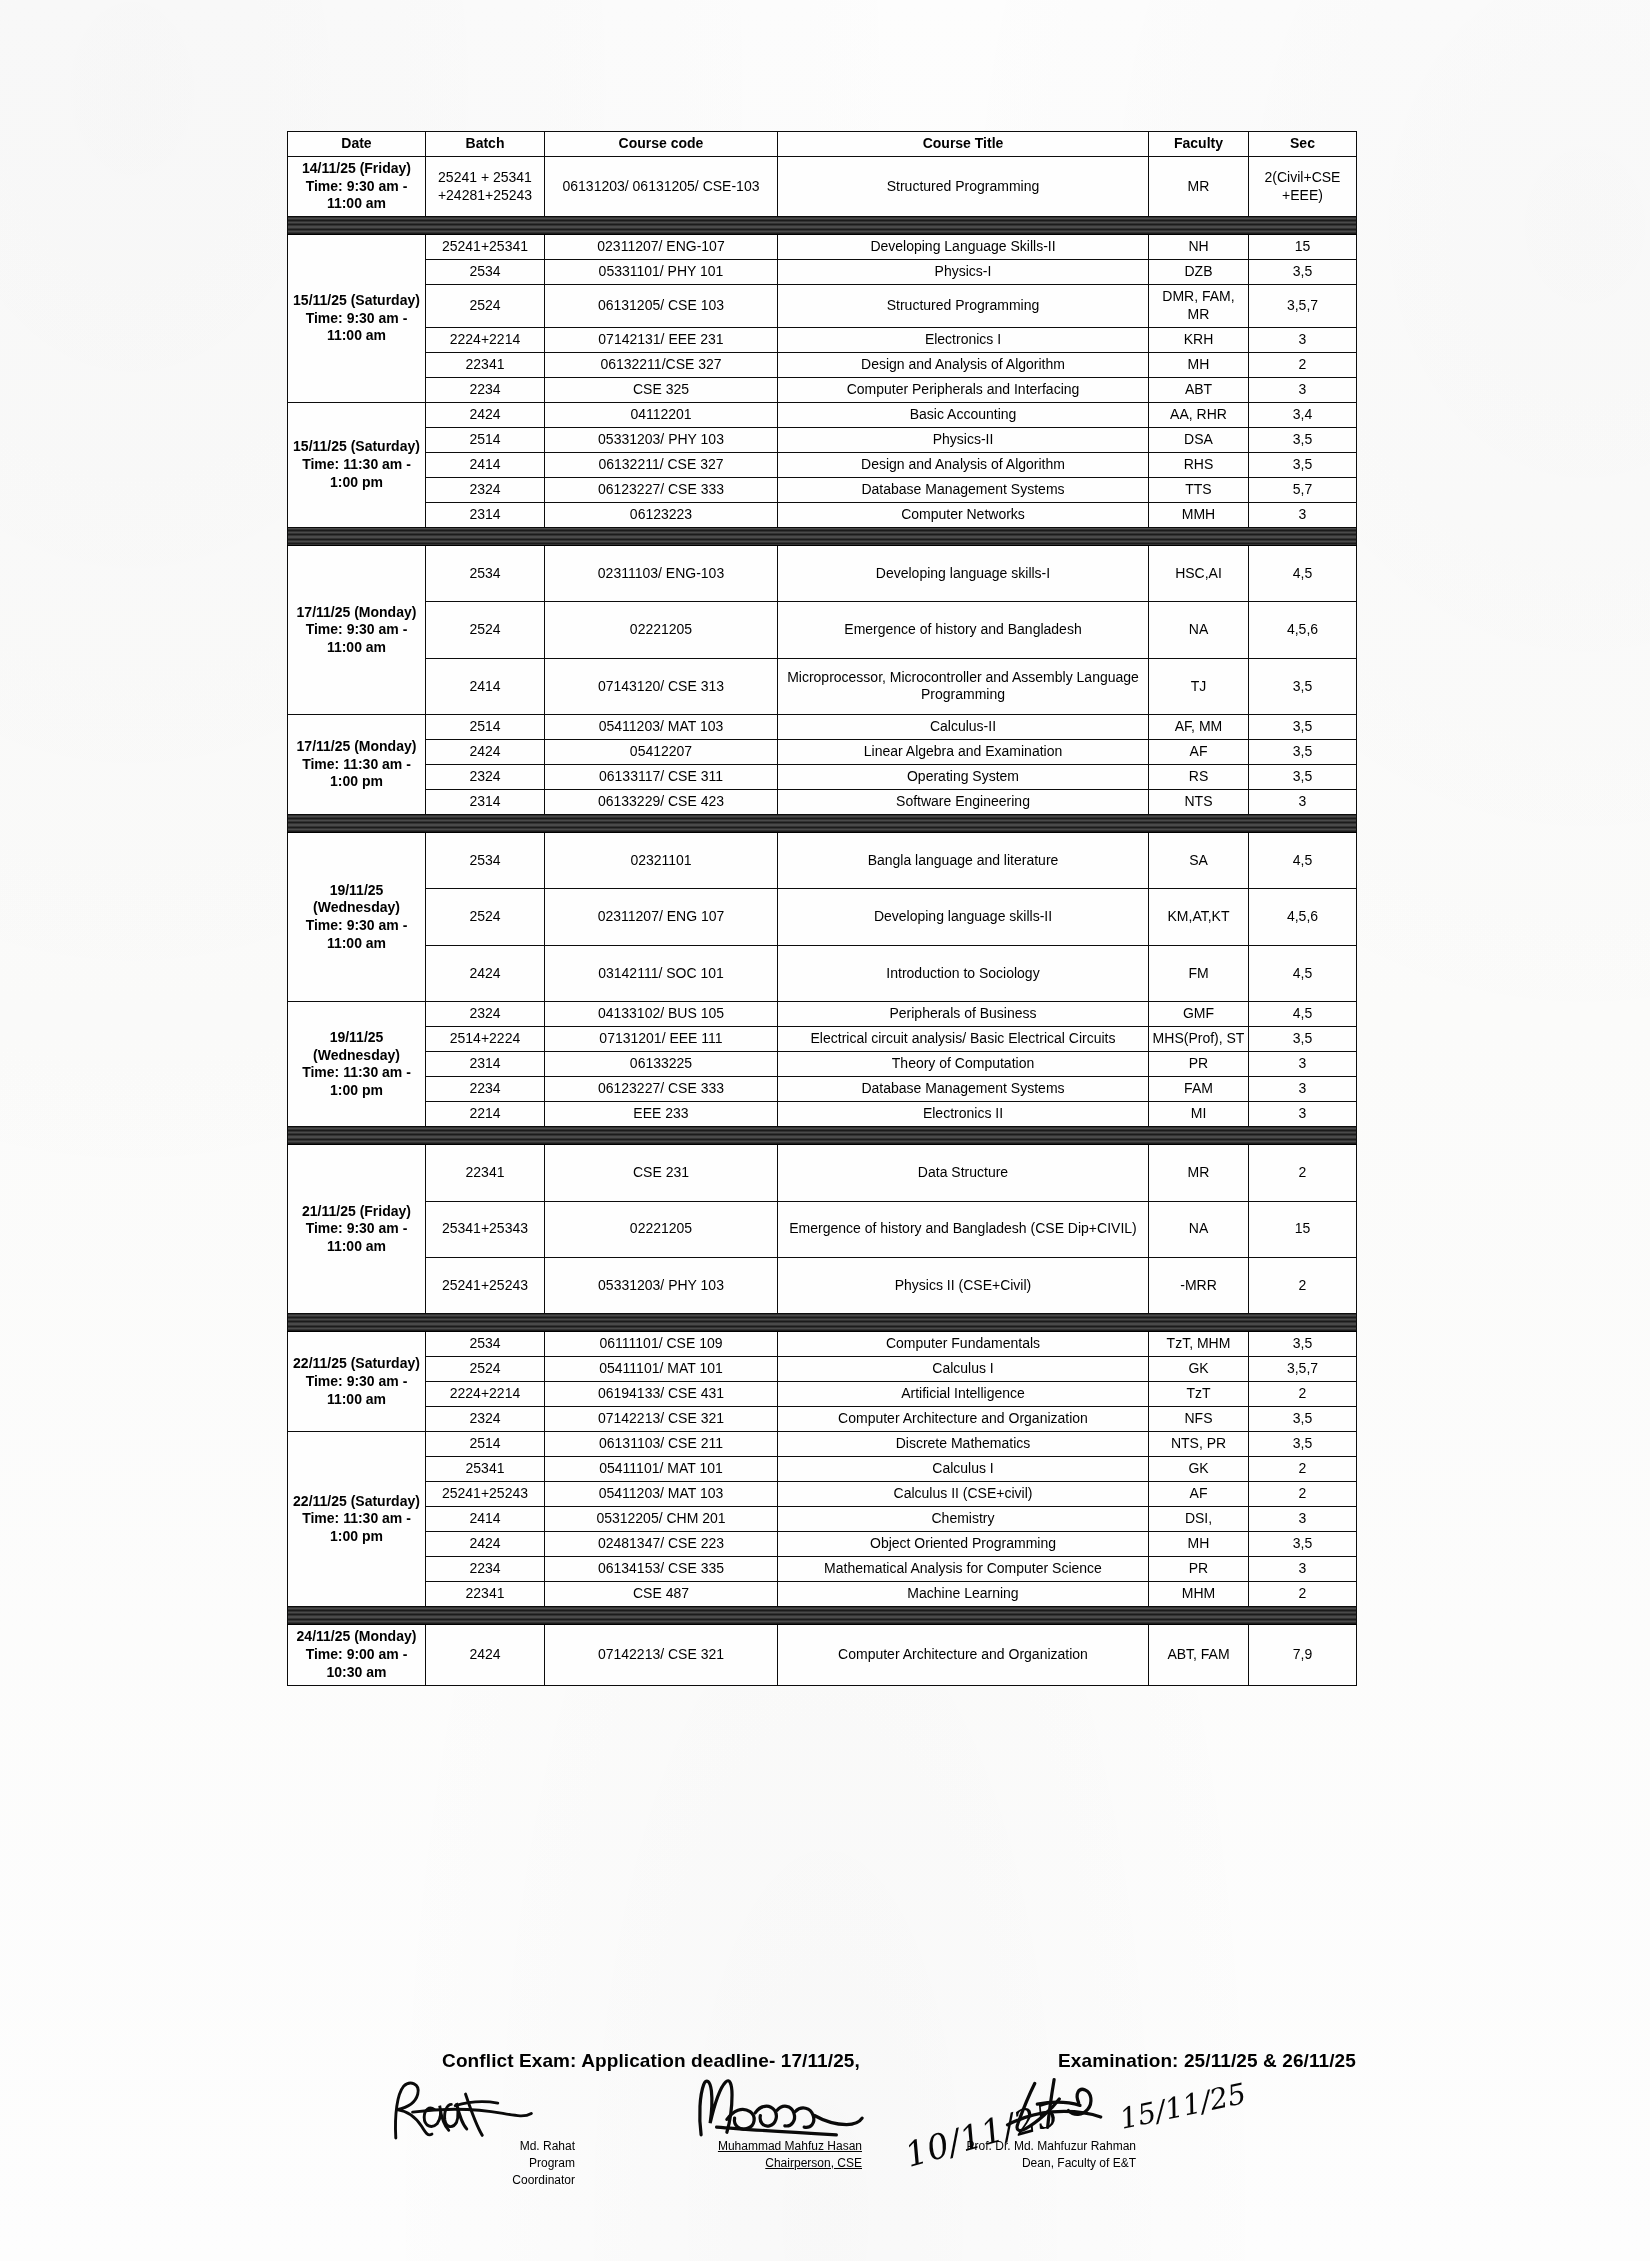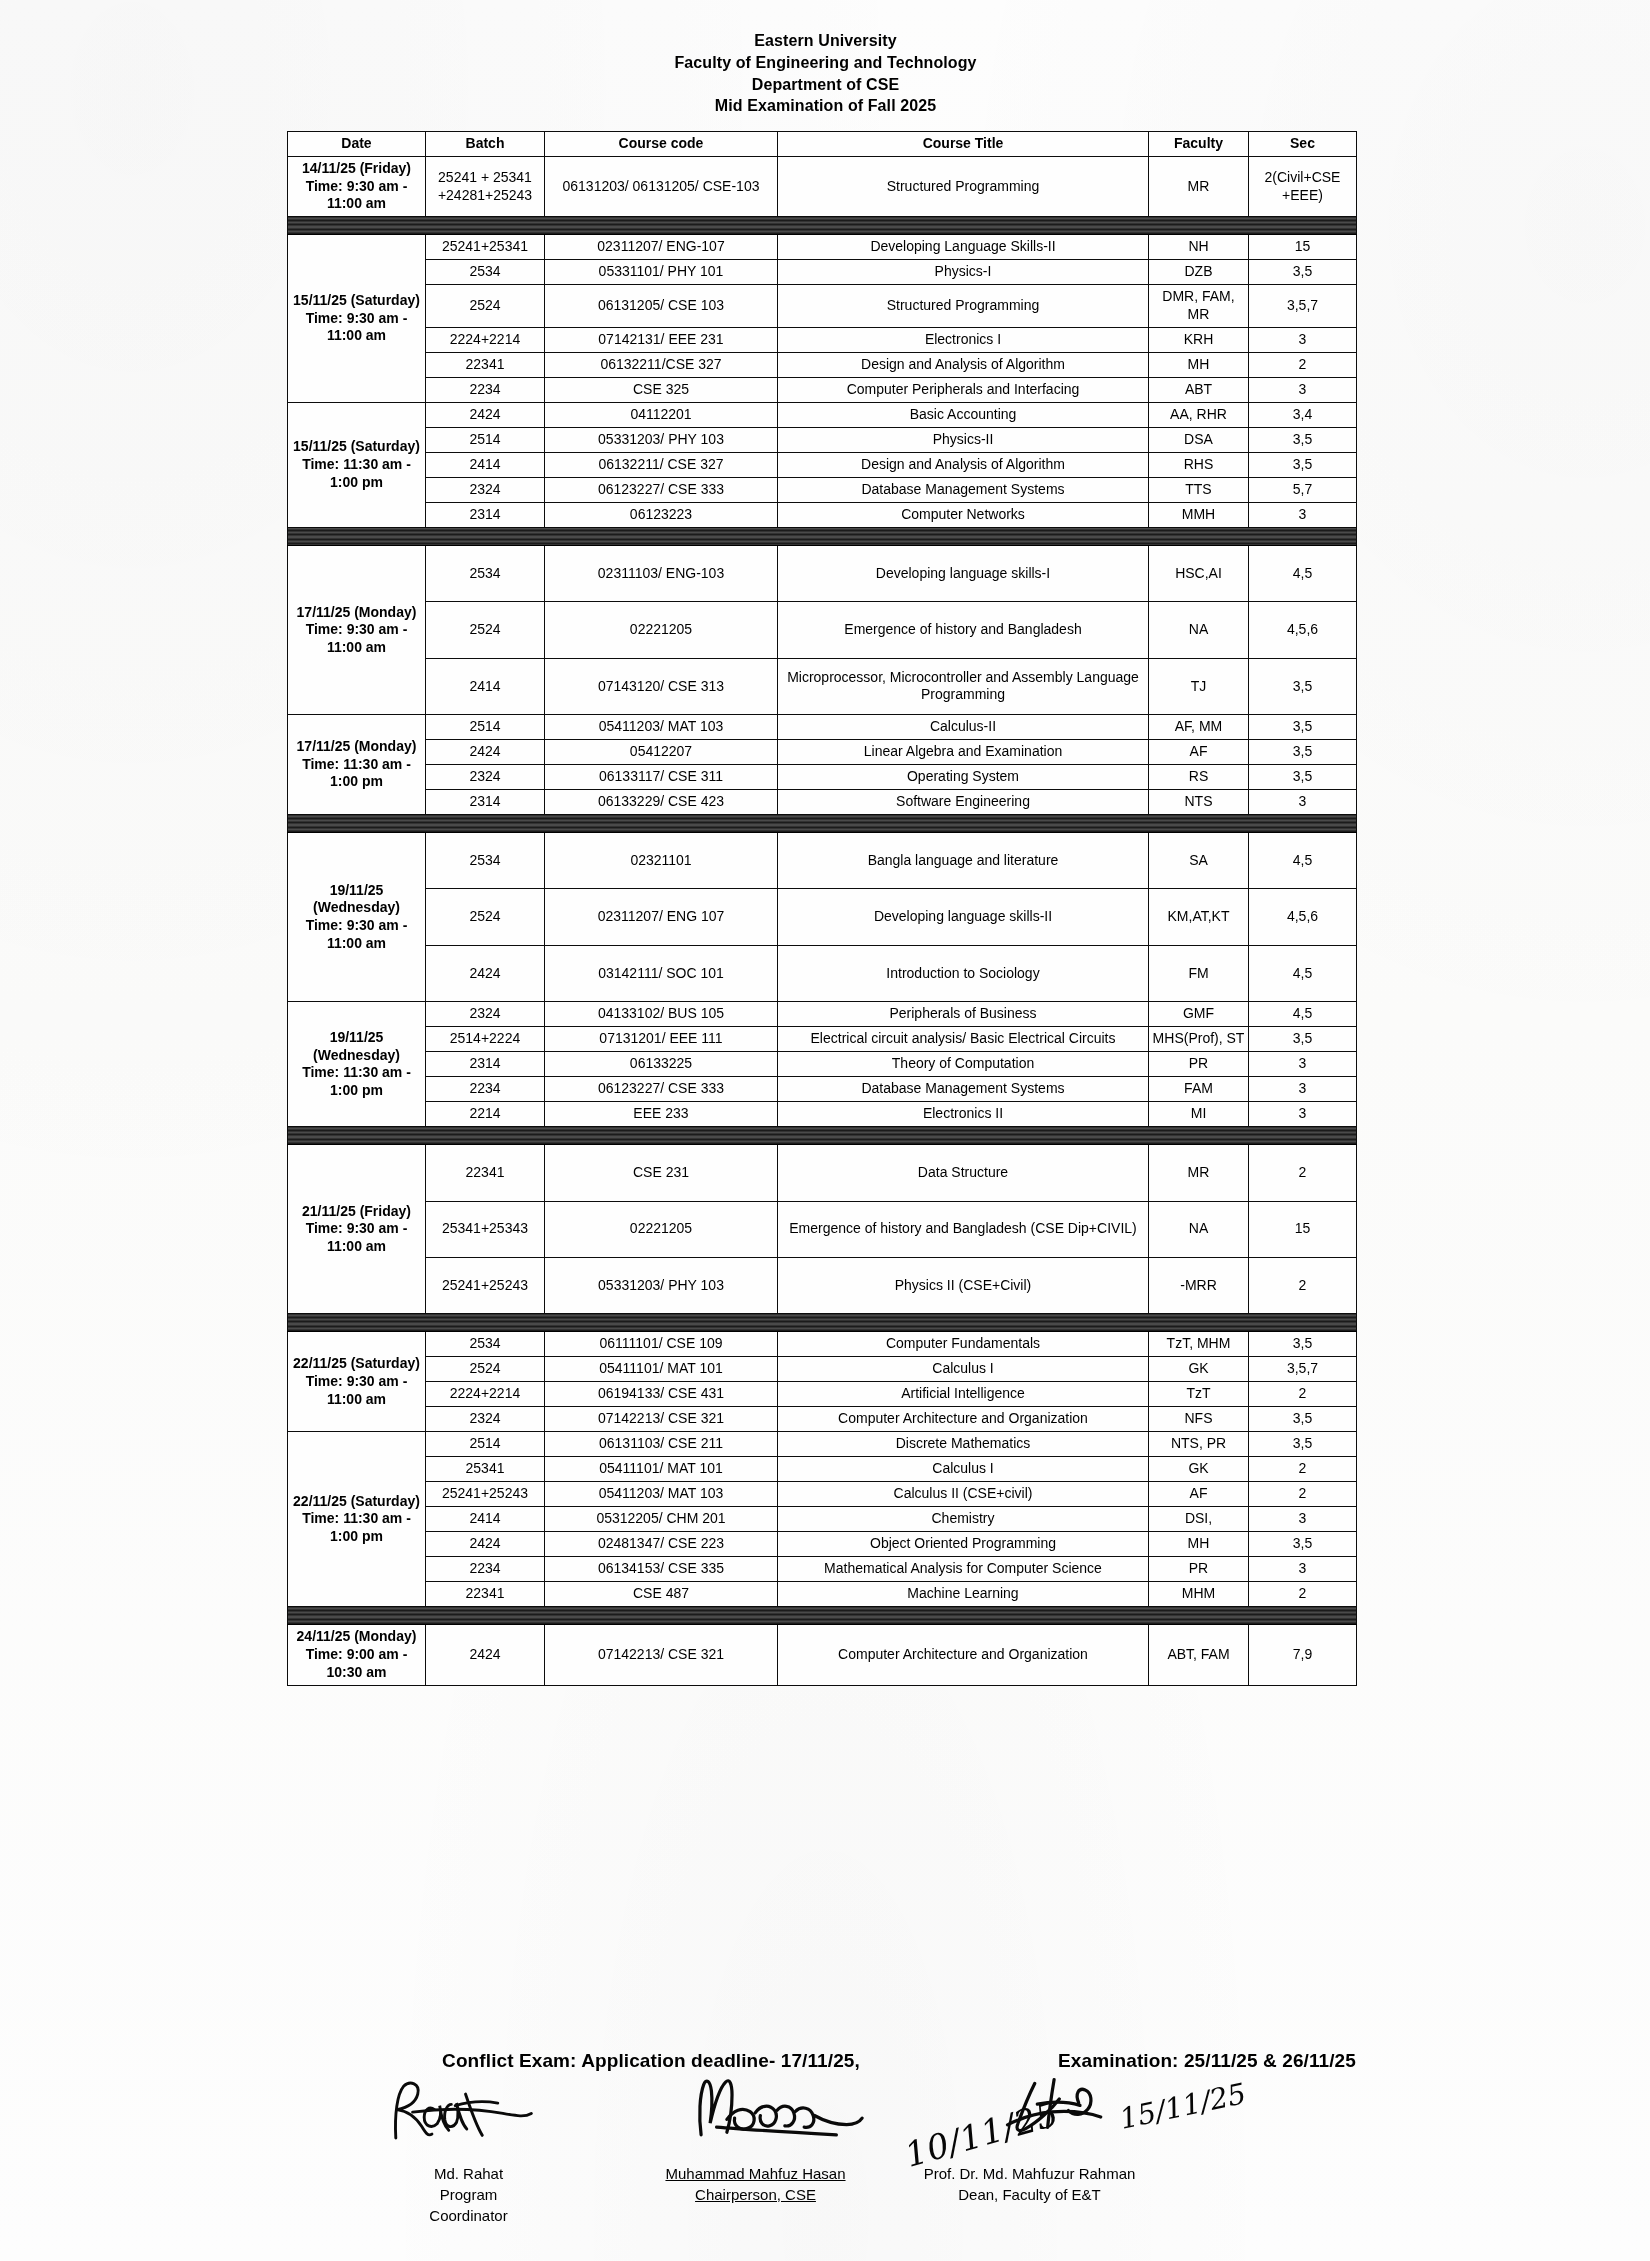--- a/index.html
+++ b/index.html
@@ -111,49 +111,42 @@
   .deadline-row .left { width: 572px; padding-left: 78px; }
   .deadline-row .right { flex: 1; padding-left: 32px; }
 
   .sign-row {
     position: relative;
     height: 142px;
     margin-top: 3.9px;
   }
   .sigblock {
     position: absolute;
-    text-align: center;
-    font-size: 15px;
+    text-align: right;
+    font-size: 12px;
     line-height: 1.42;
     width: 213px;
-    margin-top: 25px;
   }
   .sigblock.s1 { left: 75px; top: 62px; }
   .sigblock.s2 { left: 362px; top: 62px; text-decoration: underline; }
   .sigblock.s3 { left: 636px; top: 62px; }
   .sigblock .nm { font-weight: normal; }
 
   .ink {
     position: absolute;
     font-family: "DejaVu Serif", serif;
     color: #060606;
   }
   svg.sig { position: absolute; overflow: visible; }
 </style>
 </head>
 <body>
 
 <div class="page">
 
-  <div class="header">
-    <div>Eastern University</div>
-    <div>Faculty of Engineering and Technology</div>
-    <div>Department of CSE</div>
-    <div>Mid Examination of Fall 2025</div>
-  </div>
 
   <div class="tablewrap">
     <table class="sched">
       <colgroup>
         <col class="c-date">
           <col class="c-batch">
           <col class="c-code">
         <col class="c-title">
           <col class="c-fac">
           <col class="c-sec">

